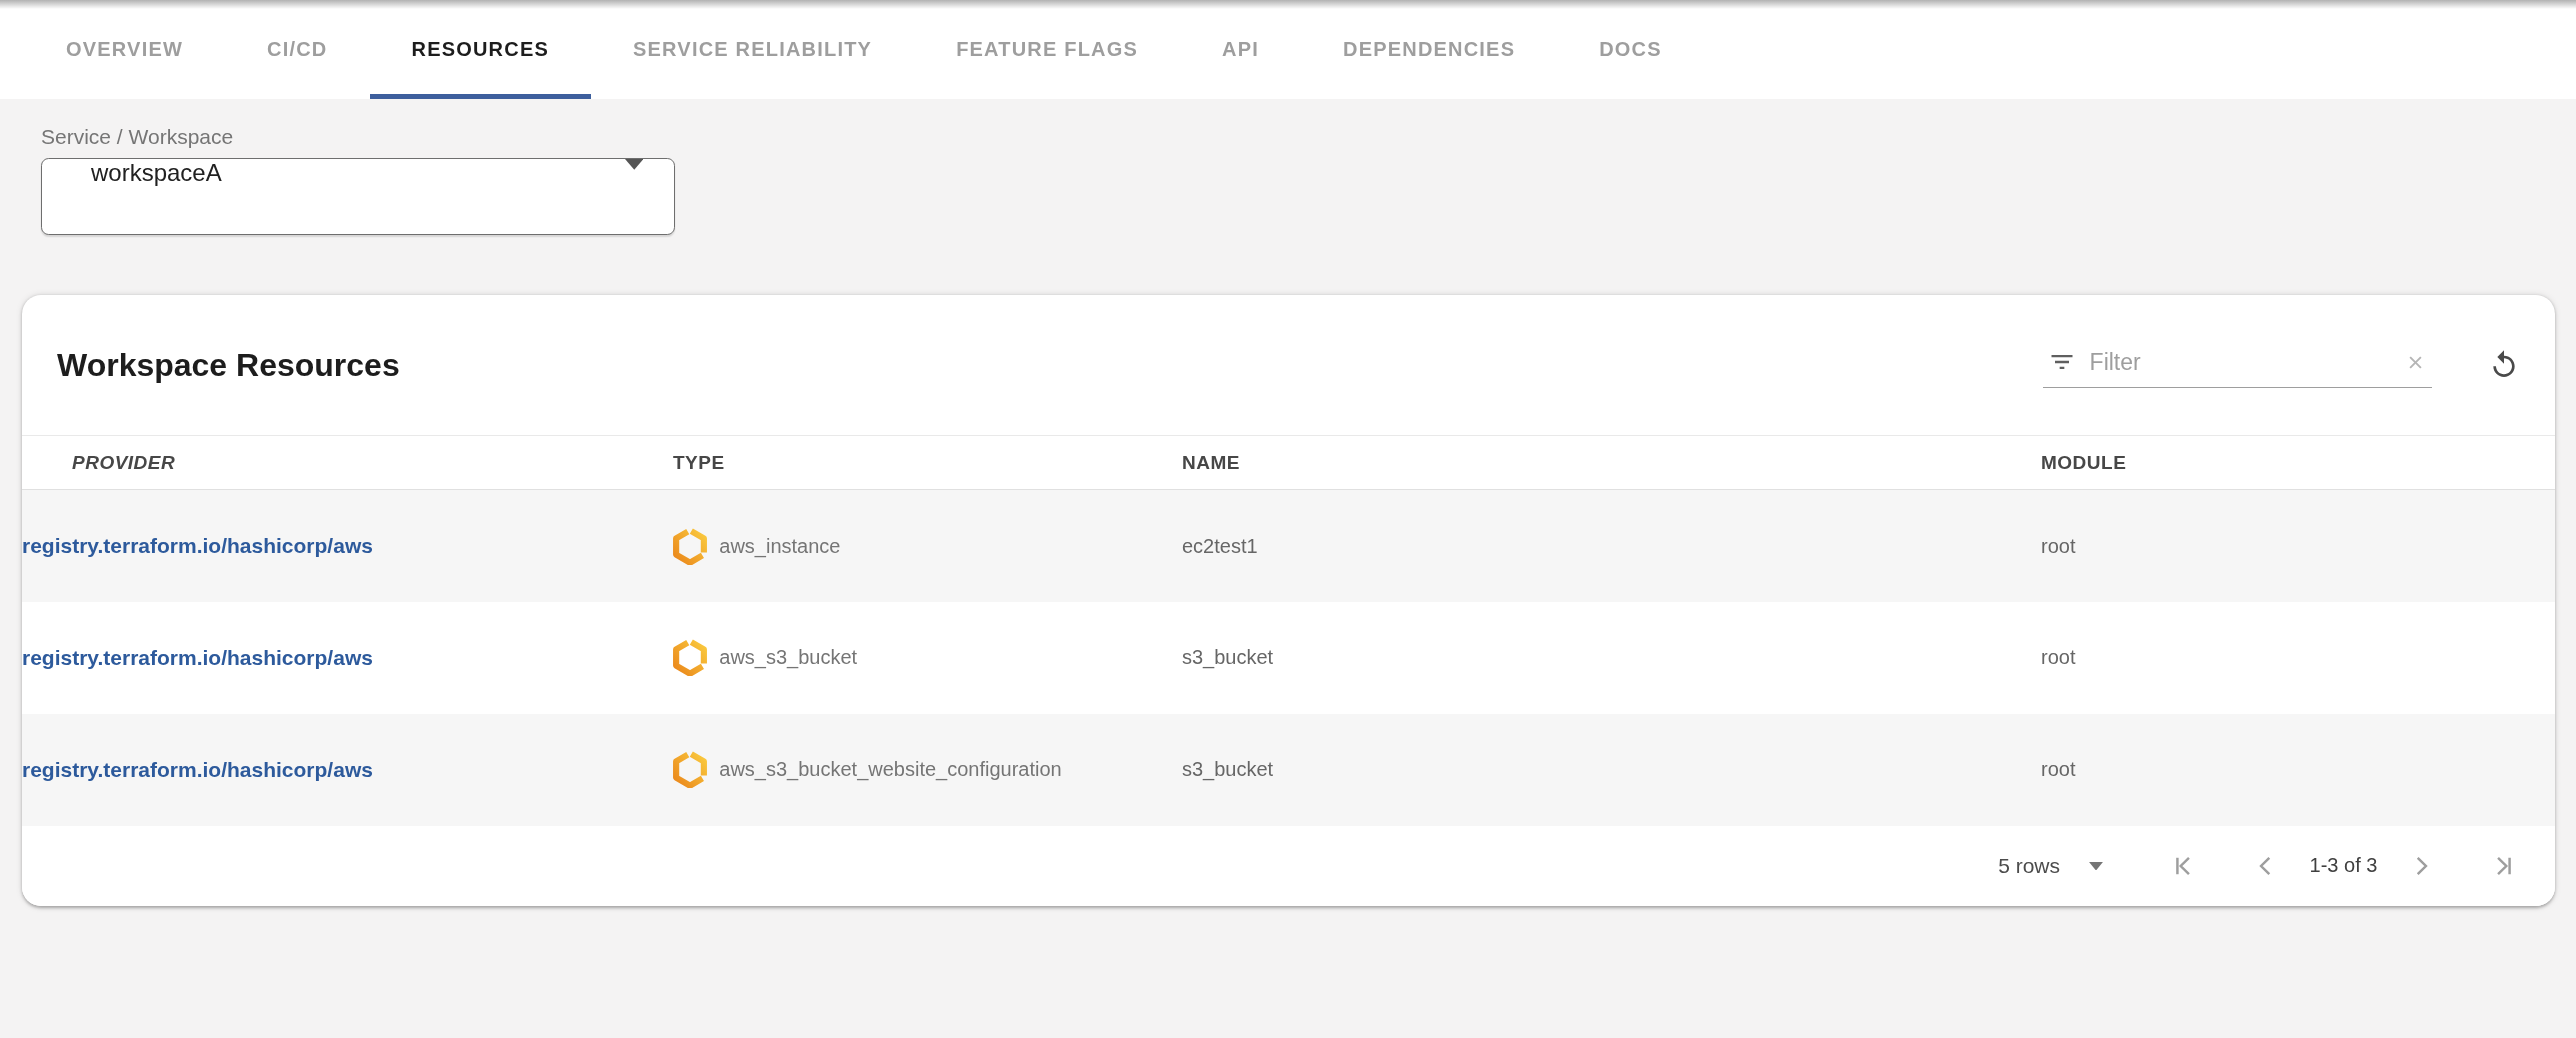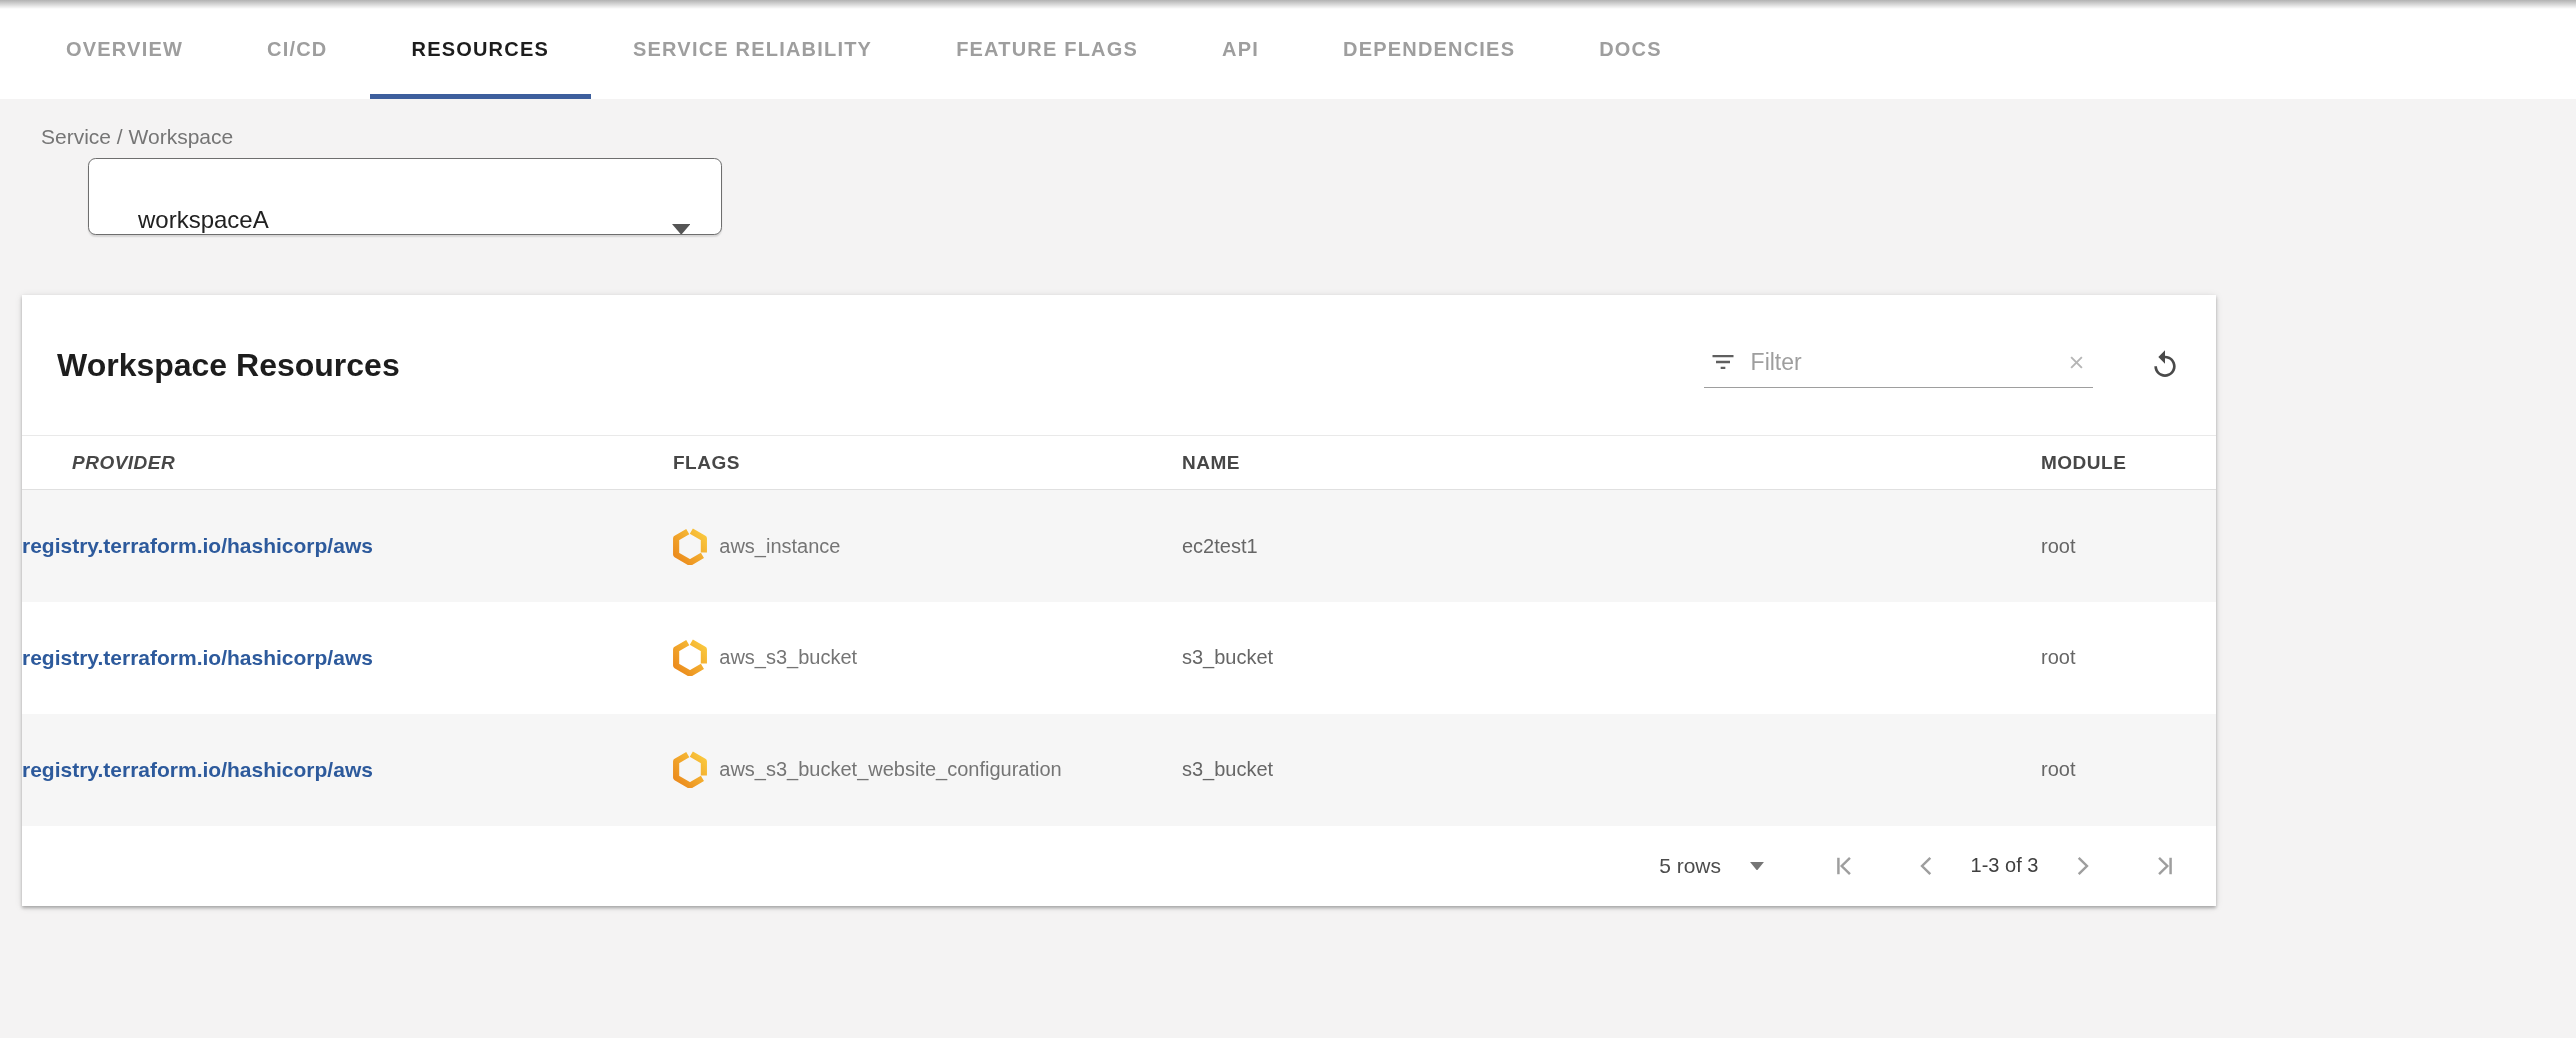--- a/index.html
+++ b/index.html
@@ -16,26 +16,26 @@
     color:#9e9e9e; text-transform:uppercase; cursor:pointer; }
   .tab.active { color:#1d1d1d; }
   .tab.active::after { content:""; position:absolute; left:0; right:0; bottom:0;
     height:4.6px; background:var(--accent,#3d5f9d); }
 
   
   .page { padding:26px 0 0 41px; }
 
   .selector-label { font-size:21px; color:#757575; margin-bottom:9.3px; }
   .select-box { width:634px; height:77px; background:#ffffff; border:1.5px solid #6e6e6e;
-    border-radius:7.7px; display:flex; align-items:flex-end; justify-content:space-between;
-    padding:0 31px 0 49px; box-shadow:0 1.5px 1.5px rgba(0,0,0,0.12); cursor:pointer;margin-left:47px; }
+    border-radius:7.7px; display:flex; align-items:flex-start; justify-content:space-between;
+    padding:0 31px 0 49px; box-shadow:0 1.5px 1.5px rgba(0,0,0,0.12); cursor:pointer; }
   .select-value { font-size:24px; color:#212121; }
 
   
-  .card { width:2194px; margin:60px 0 0 -19px; background:#ffffff; border-radius:0;
+  .card { width:2533px; margin:60px 0 0 -19px; background:#ffffff; border-radius:19px;
     box-shadow:0 1.5px 3.1px rgba(0,0,0,0.28), 0 0.8px 7.7px rgba(0,0,0,0.10); overflow:hidden; }
 
   .card-header { height:140px; display:flex; align-items:center;
     justify-content:space-between; padding:0 35px; }
   .card-title { font-size:32px; font-weight:700; color:#1d1d1d; }
 
   .filter-zone { display:flex; align-items:center; }
   .filter-box { width:389px; display:flex; align-items:center; gap:14px;
     border-bottom:1.5px solid #9e9e9e; padding:6.2px 4.6px 10.8px 4.6px; }
   .filter-input { flex:1; border:none; outline:none; font-size:23px; color:#333;
@@ -137,21 +137,21 @@
     <table>
       <colgroup>
           <col class="c1">
           <col class="c2">
           <col class="c3">
           <col class="c4">
         </colgroup>
       <thead>
         <tr>
             <th class="c-provider">PROVIDER</th>
-            <th class="c-type">FLAGS</th>
+            <th class="c-type">TYPE</th>
             <th class="c-name">NAME</th>
             <th class="c-module">MODULE</th>
           </tr>
       </thead>
       <tbody>
           <tr>
             <td class="c-provider"><a class="provider-link">registry.terraform.io/hashicorp/aws</a></td>
             <td class="c-type">
               <span class="type-wrap">
                 <svg class="hex" width="34" height="37" viewBox="0 0 44 48">

